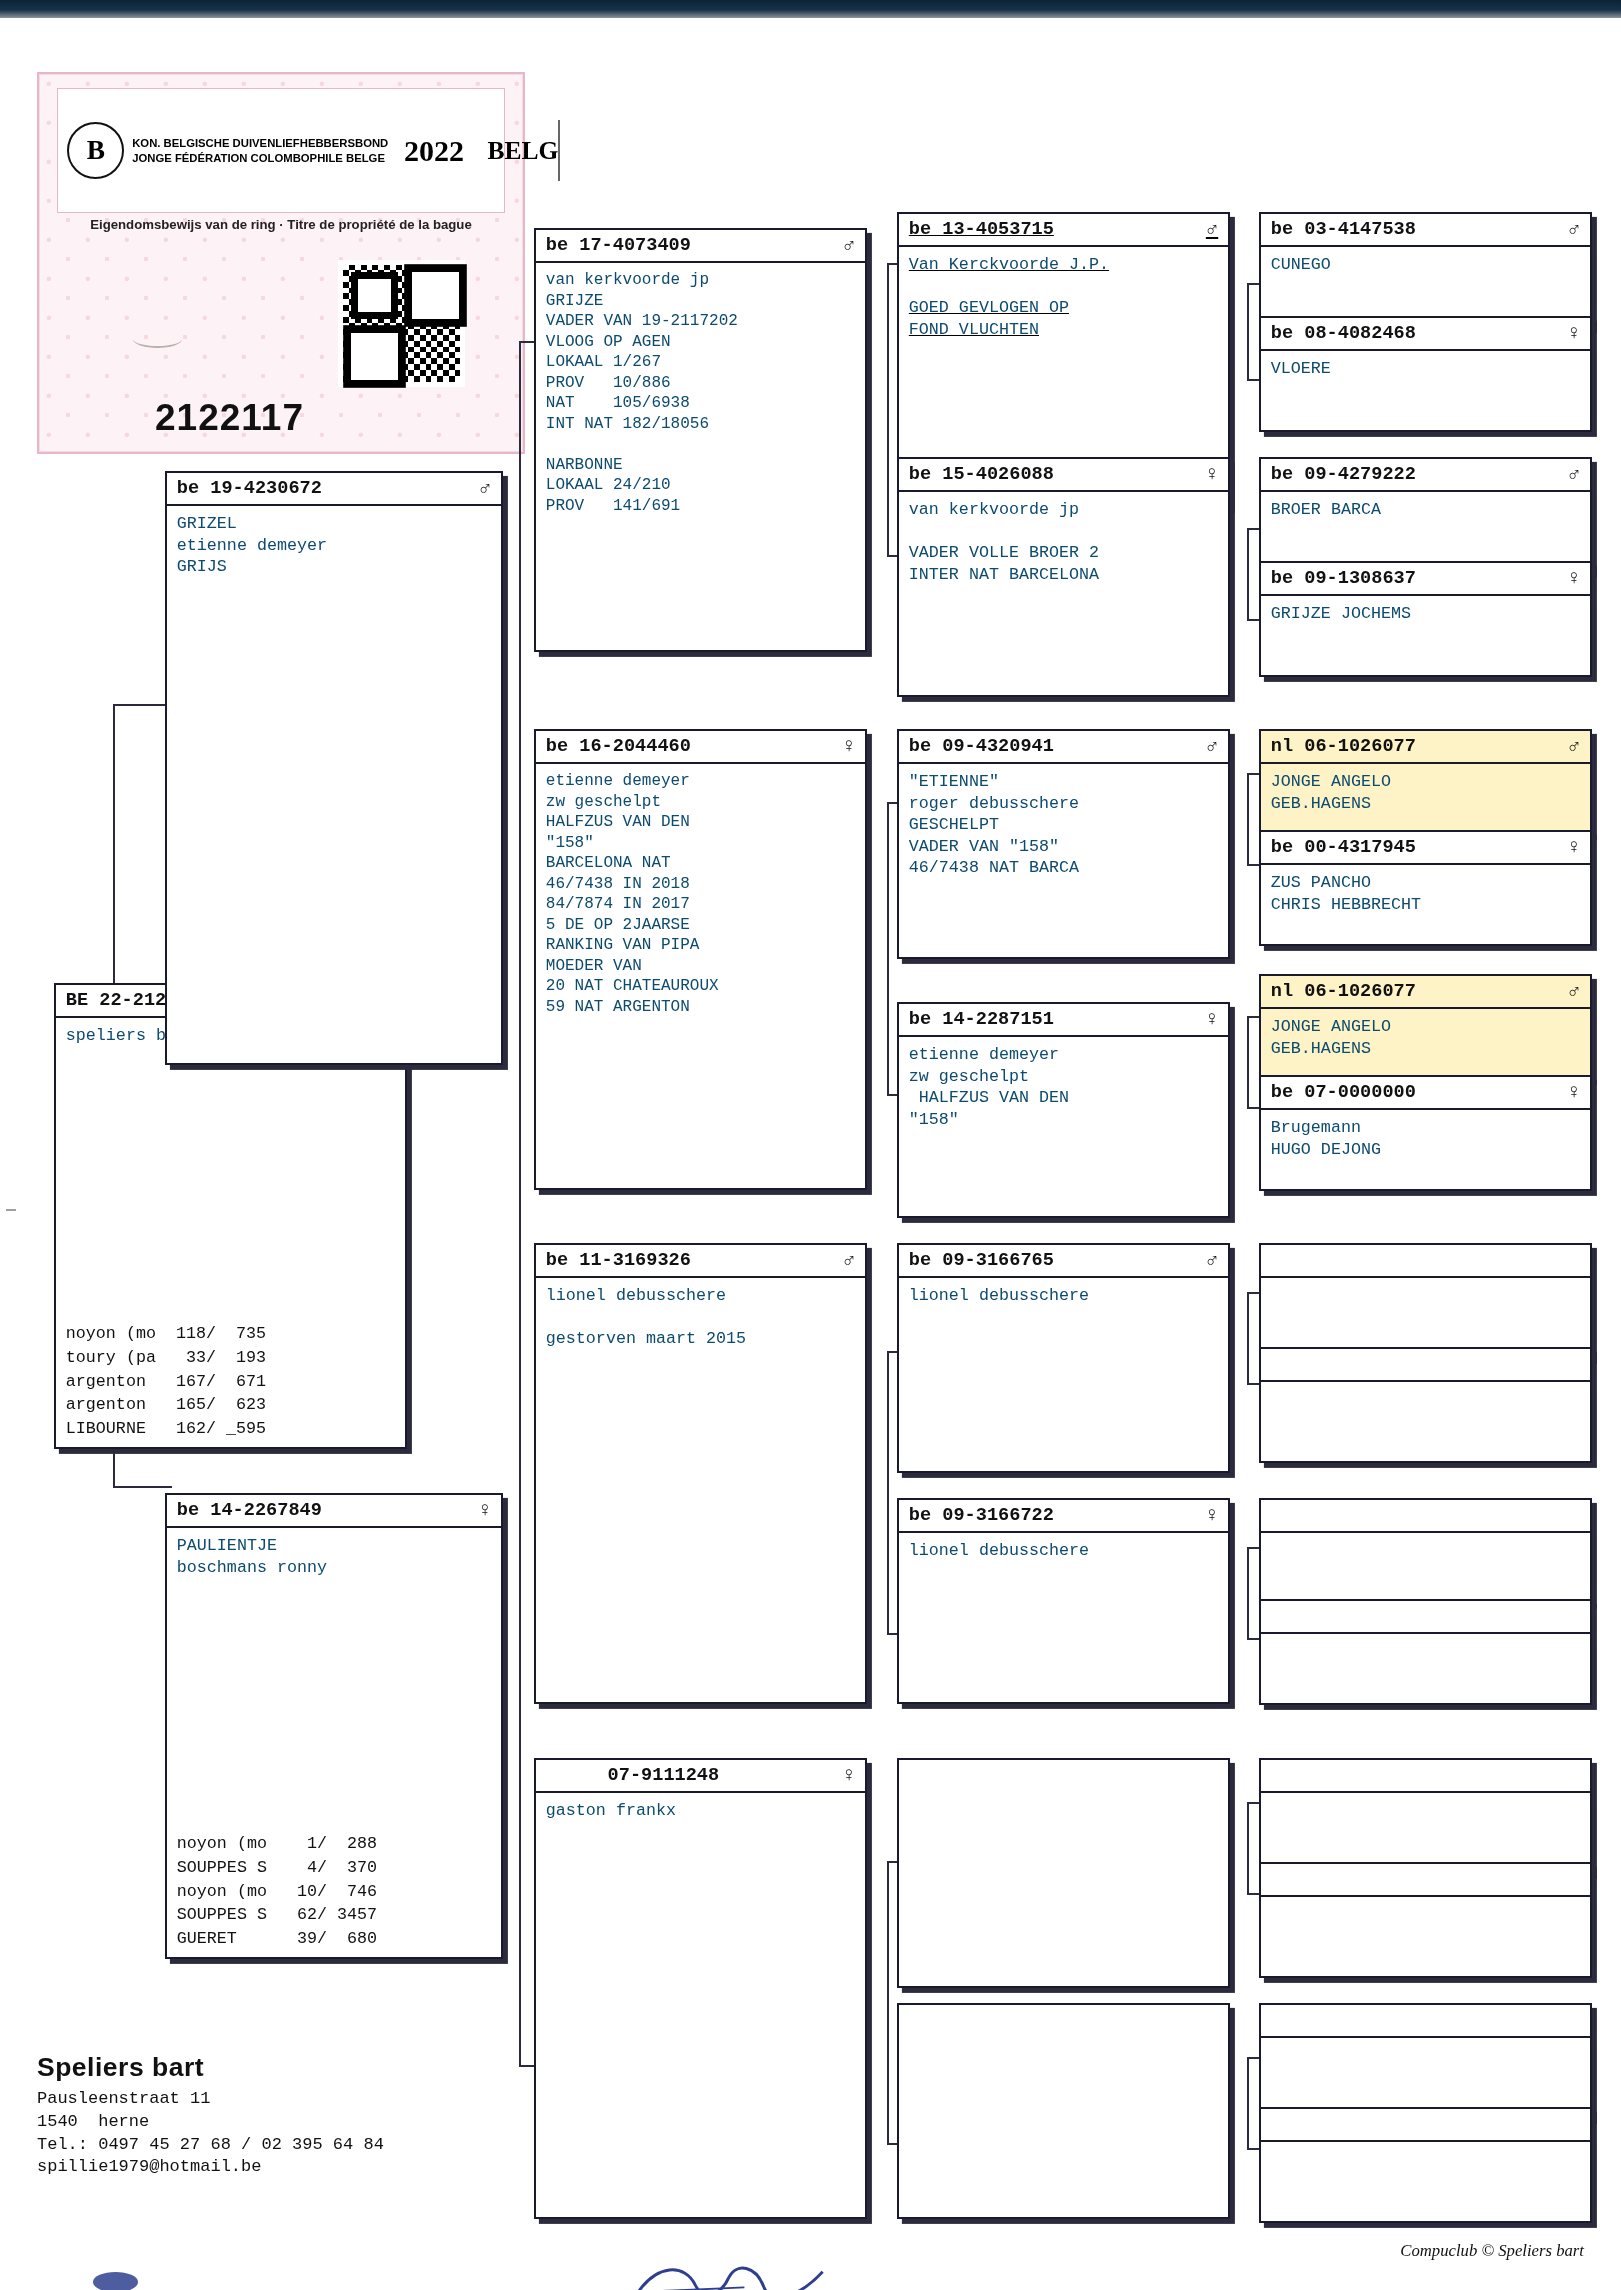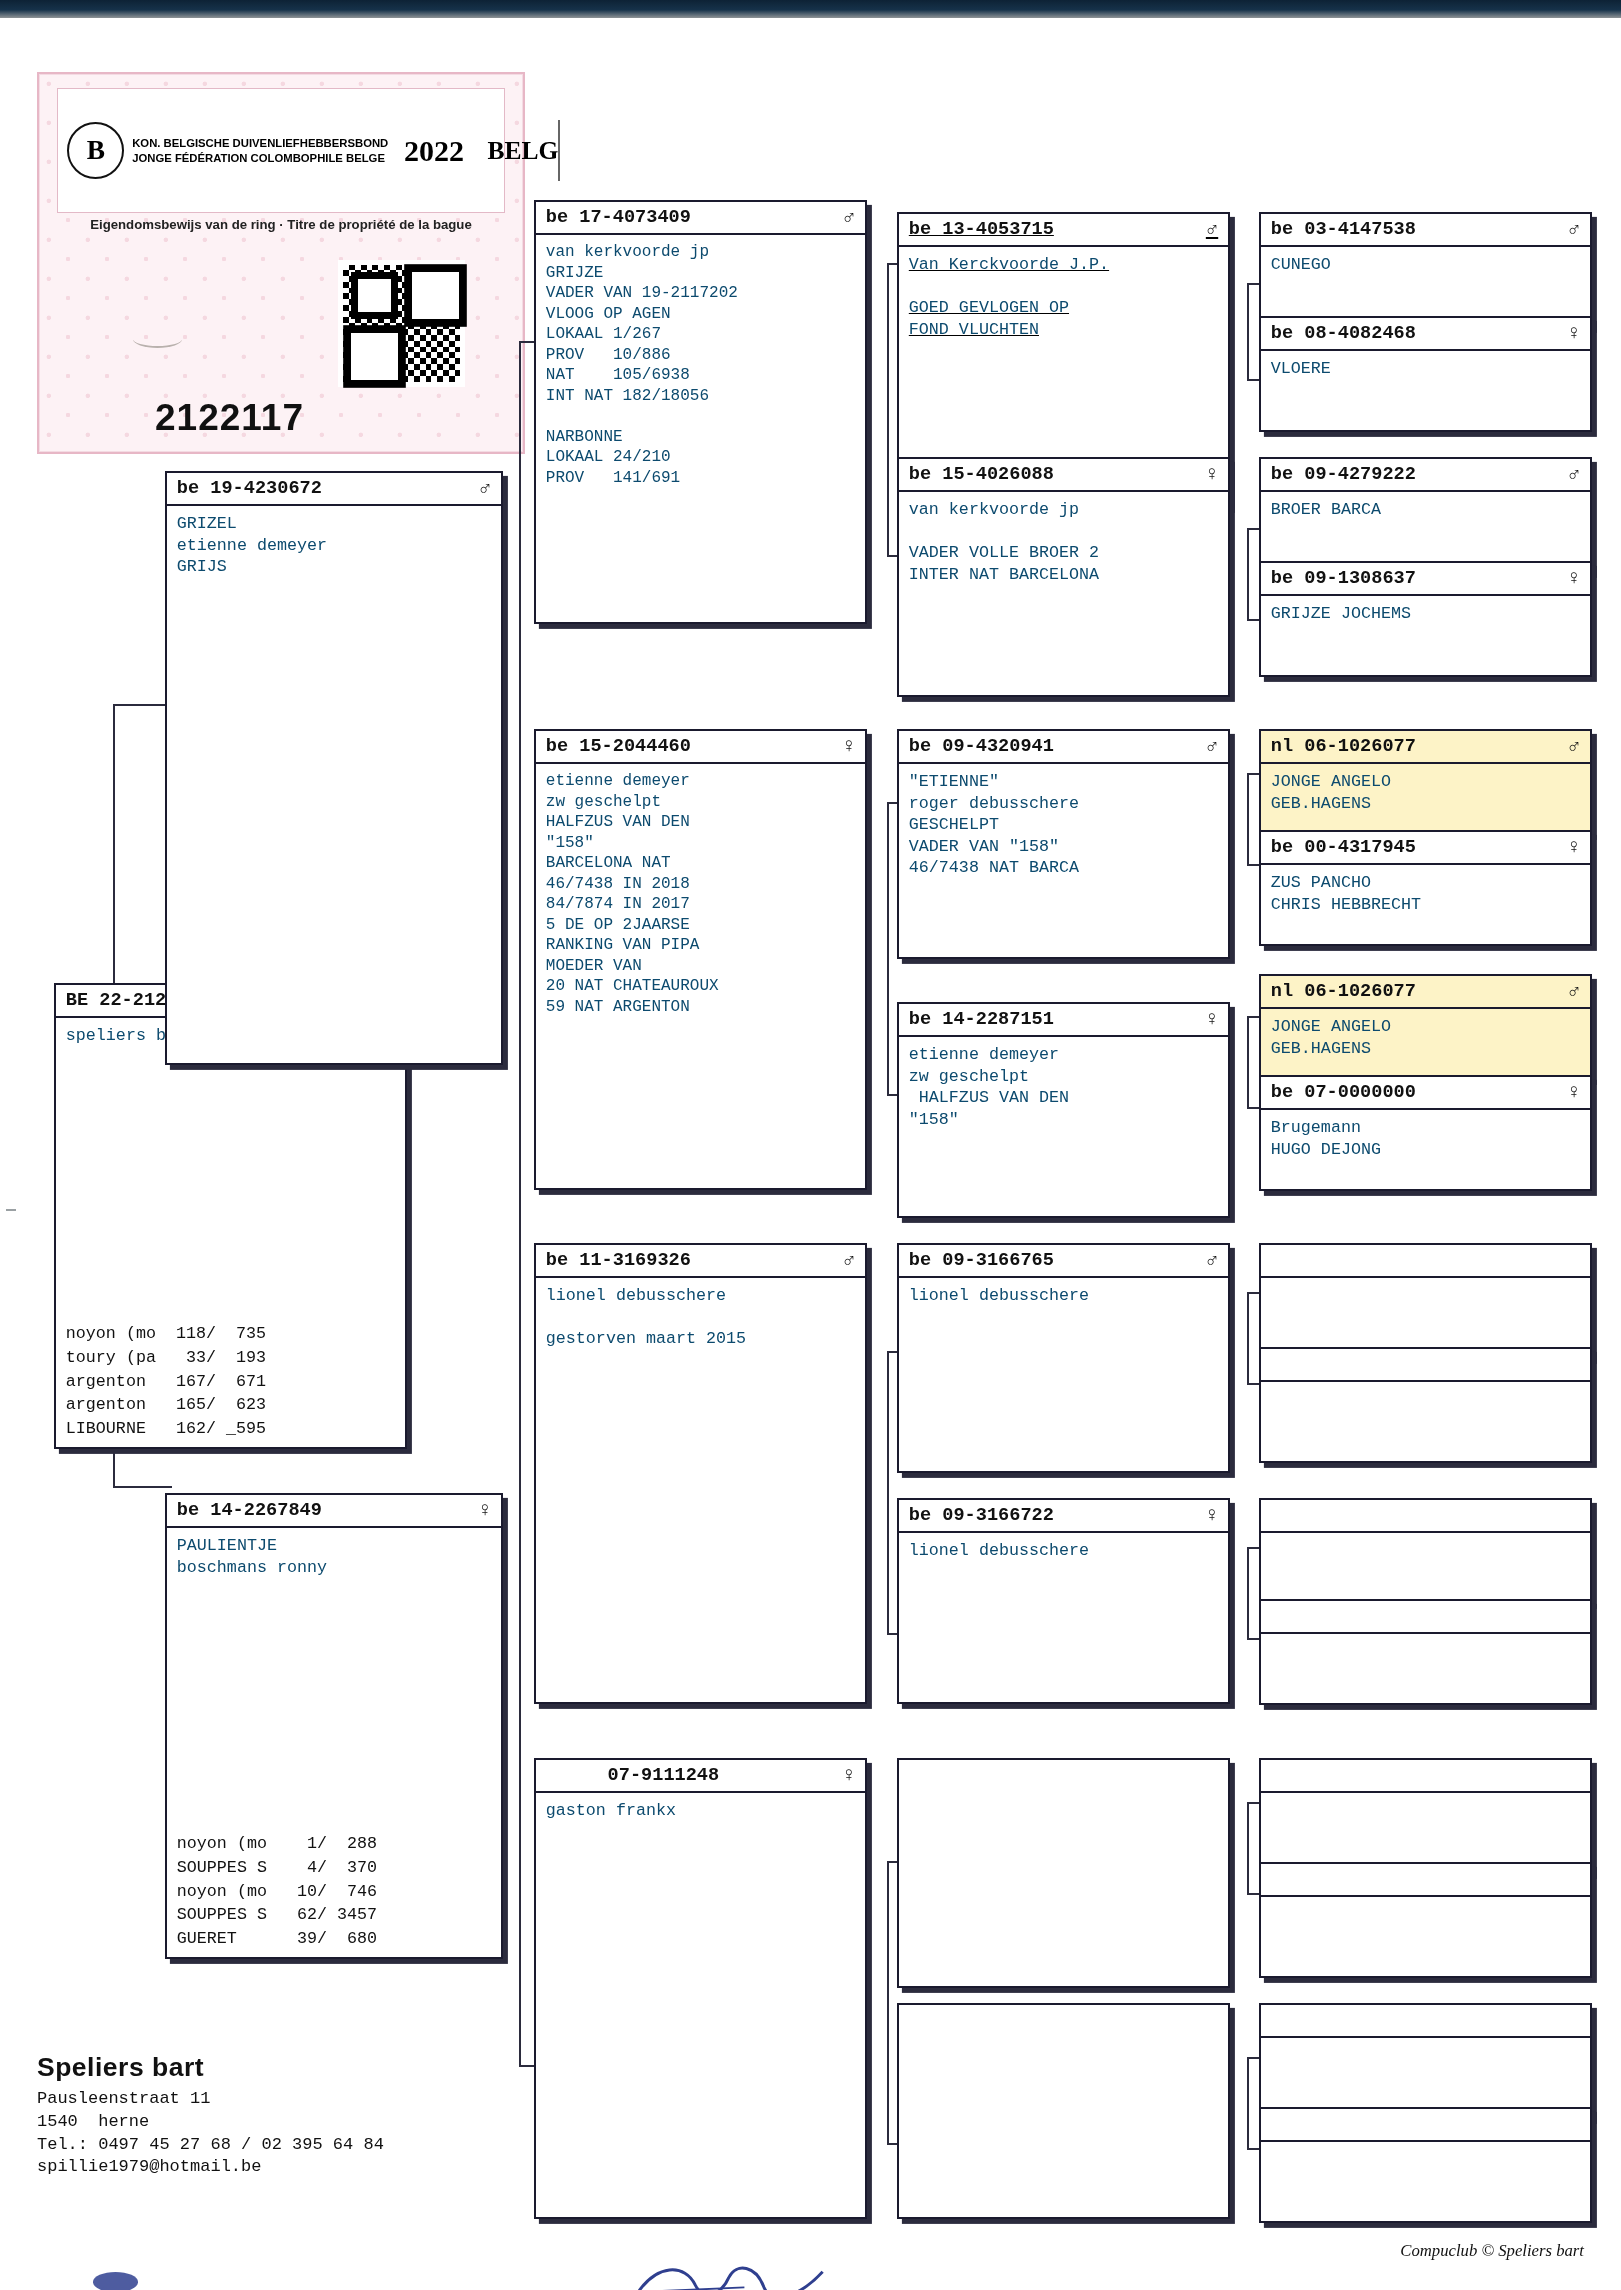--- a/index.html
+++ b/index.html
@@ -262,42 +262,42 @@
     </div>
     <div class="btext">PAULIENTJE
 boschmans ronny</div>
     <div class="results">noyon (mo    1/  288
 SOUPPES S    4/  370
 noyon (mo   10/  746
 SOUPPES S   62/ 3457
 GUERET      39/  680</div>
   </div>
 
-  <div class="box" style="left:534px; top:182px; width:333px; height:424px;">
+  <div class="box" style="left:534px; top:210px; width:333px; height:424px;">
     <div class="bhead">
       <span>be   17-4073409</span>
       <span class="sex">♂</span>
     </div>
     <div class="btext small">van kerkvoorde jp
 GRIJZE
 VADER VAN 19-2117202
 VLOOG OP AGEN
 LOKAAL 1/267
 PROV   10/886
 NAT    105/6938
 INT NAT 182/18056
 
 NARBONNE
 LOKAAL 24/210
 PROV   141/691</div>
   </div>
 
   <div class="box" style="left:534px; top:711px; width:333px; height:461px;">
     <div class="bhead">
-      <span>be   15-2044460</span>
+      <span>be   16-2044460</span>
       <span class="sex">♀</span>
     </div>
     <div class="btext small">etienne demeyer
 zw geschelpt
 HALFZUS VAN DEN
 "158"
 BARCELONA NAT
 46/7438 IN 2018
 84/7874 IN 2017
 5 DE OP 2JAARSE

